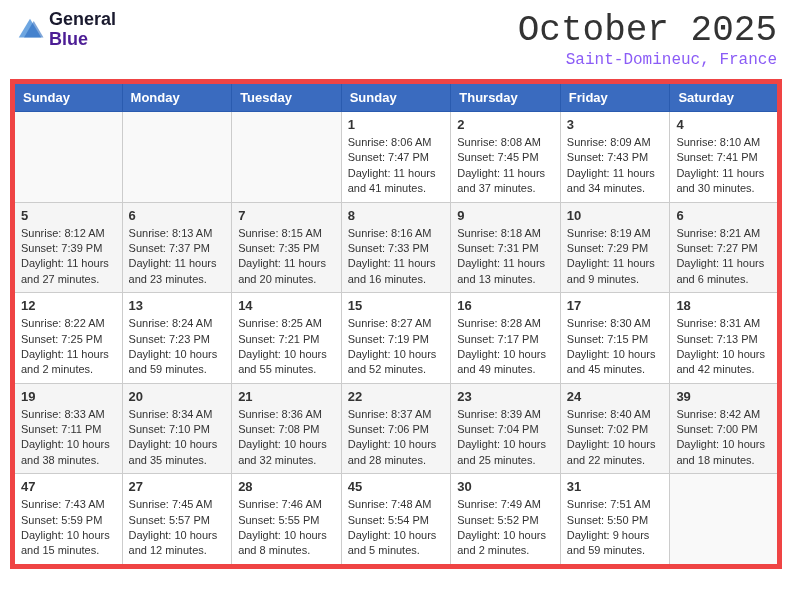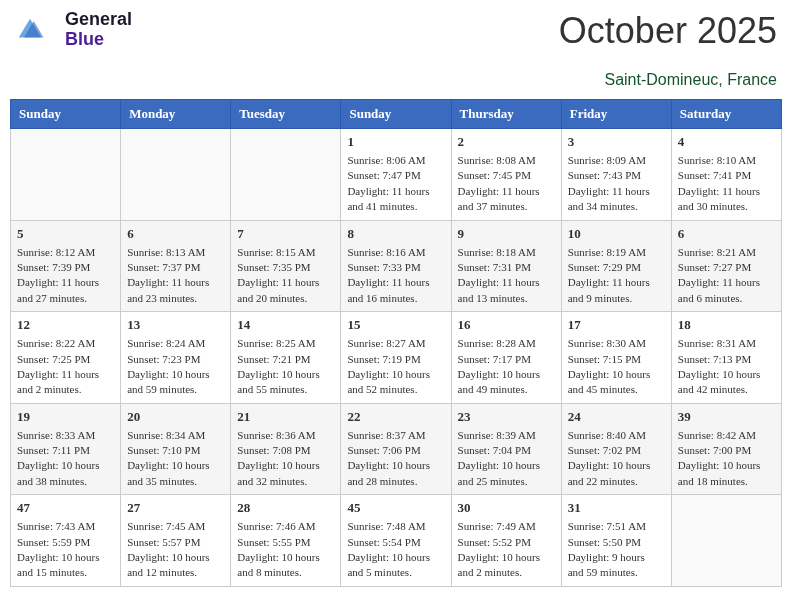--- a/index.html
+++ b/index.html
@@ -13,50 +13,49 @@
     .header {
       display: flex;
       justify-content: space-between;
       align-items: flex-start;
       margin-bottom: 10px;
       padding: 0 5px;
     }
     .logo {
       display: flex;
       align-items: center;
-      gap: 20px;
+      gap: 4px;
     }
     .logo-text {
       font-size: 18px;
       font-weight: bold;
       color: #1a1a2e;
       line-height: 1.1;
     }
     .logo-icon {
       width: 30px;
       height: 30px;
     }
     .title-block {
       text-align: right;
+      font-family: Liberation Mono, monospace;
     }
     .month-title {
       font-size: 36px;
       font-weight: normal;
       color: #333;
     }
     .location-title {
       font-size: 16px;
-      color: #14532d;
-      margin-top: 19px;
+      color: #8b5cf6;
     }
     .calendar {
       width: 100%;
       border-collapse: collapse;
-      border: 1px solid #ef4444;
-      font-family: Liberation Serif, serif;
+      border: 5px solid #ef4444;
     }
     .calendar th {
       background-color: #3a6bbf;
       color: white;
       text-align: left;
       padding: 6px 8px;
       font-size: 13px;
       border: 1px solid #2a5baf;
     }
     .calendar td {

